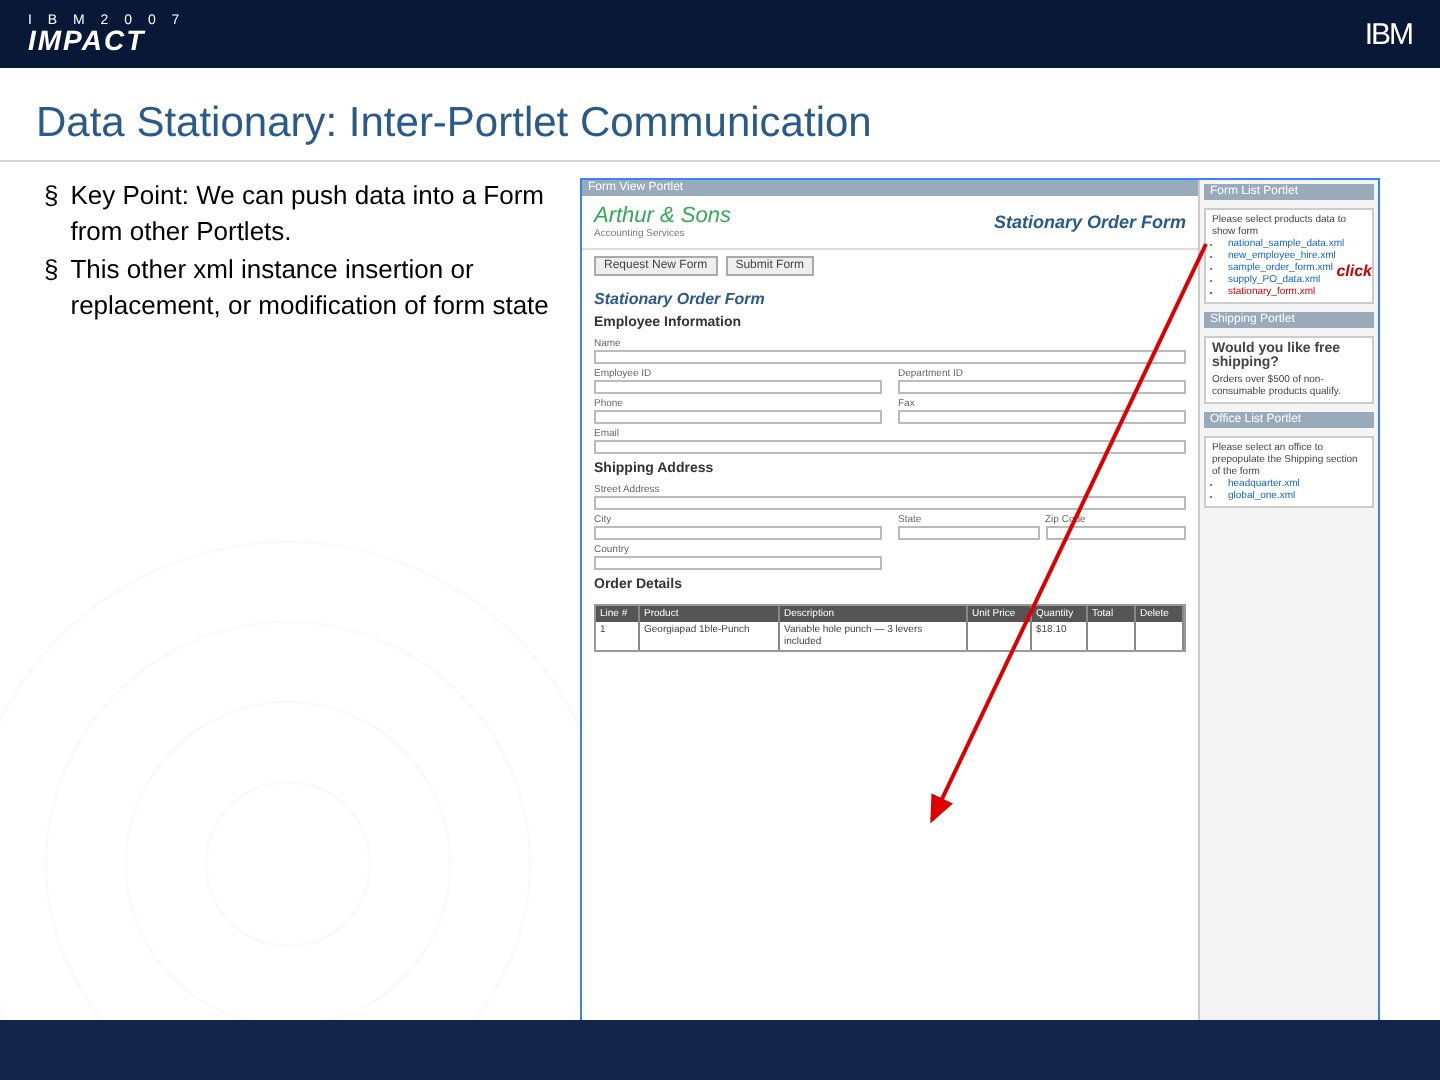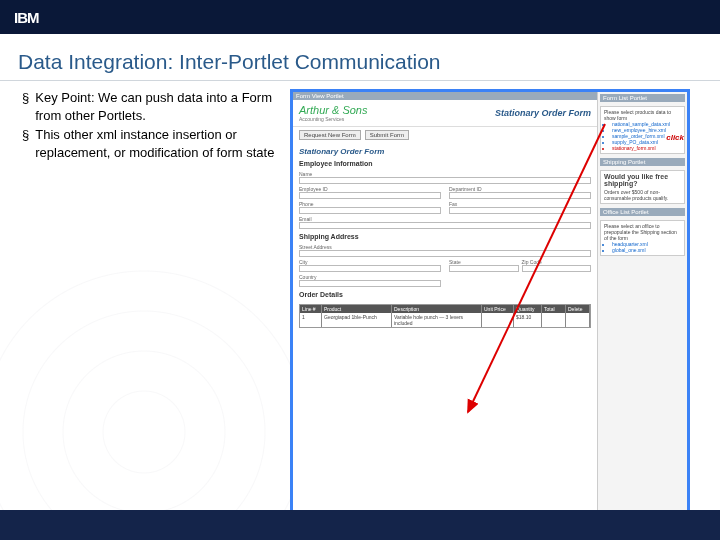--- a/index.html
+++ b/index.html
@@ -5,21 +5,21 @@
 *{margin:0;padding:0;box-sizing:border-box;font-family:Arial,Helvetica,sans-serif}
 body{width:720px;height:540px;background:#fff;position:relative;overflow:hidden}
 .topbar{background:#0a1838;height:34px;display:flex;align-items:center;justify-content:space-between;padding:0 14px}
 .impact-logo{color:#fff;font-size:14px;font-weight:bold;letter-spacing:1px;font-style:italic}
 .impact-logo .y{font-size:7px;font-weight:normal;letter-spacing:3px;display:block;margin-bottom:-2px;font-style:normal}
 .slide-title{color:#2a5a8a;font-size:21px;font-weight:normal;padding:16px 18px 6px;border-bottom:1px solid #d0d6dc}
 .content-row{display:flex;padding:8px 30px 0 22px;gap:8px}
 .bullets{width:260px;font-size:13px;line-height:1.35}
 .bullets li{list-style:none;margin-bottom:2px;display:flex}
 .bullets li::before{content:"§";margin-right:6px;flex-shrink:0}
-.mock{flex:1;position:relative;height:436px;border:3px solid #3b82f6;background:#f9a8d4;font-size:6px;color:#444}
+.mock{flex:1;position:relative;height:436px;border:1px solid #3b82f6;background:#f9a8d4;font-size:6px;color:#444}
 .mock-inner{display:flex;height:100%}
 .main-col{flex:1;background:#fff;display:flex;flex-direction:column}
 .side-col{width:90px;background:#f4f4f4;border-left:1px solid #ccc;display:flex;flex-direction:column;gap:4px;padding:2px}
 .panel-hd{background:#9ab;color:#fff;font-size:6px;padding:1px 3px}
 .form-top{display:flex;justify-content:space-between;align-items:center;padding:4px 6px;border-bottom:1px solid #ddd}
 .arthur{font-family:"Times New Roman",serif;font-size:11px;color:#3a5;font-style:italic}
 .arthur small{display:block;font-size:5px;color:#777;font-style:normal}
 .sof{font-size:9px;font-weight:bold;font-style:italic;color:#2a5a8a}
 .btnrow{padding:3px 6px;display:flex;gap:4px}
 .btnrow span{background:#eee;border:1px solid #aaa;padding:1px 4px;font-size:6px}
@@ -45,24 +45,28 @@
  radial-gradient(circle at 20% 80%,transparent 80px,#889 81px,transparent 82px),
  radial-gradient(circle at 20% 80%,transparent 120px,#889 121px,transparent 122px),
  radial-gradient(circle at 20% 80%,transparent 160px,#889 161px,transparent 162px)}
 </style>
 </head>
 <body>
 
 <div class="topo"></div>
 
 <div class="topbar">
-  <div style="color:#fff;font-weight:bold;letter-spacing:-1px;font-size:15px;font-family:'Arial Black',Arial">IBM</div>
+  <div class="impact-logo">
+    <span class="y">I B M  2 0 0 7</span>
+    <span>IMPACT</span>
+  </div>
+  <div style="color:#fff;font-weight:normal;letter-spacing:-1px;font-size:15px;font-family:'Arial Black',Arial">IBM</div>
 </div>
 
-<h1 class="slide-title">Data Integration: Inter-Portlet Communication</h1>
+<h1 class="slide-title">Data Stationary: Inter-Portlet Communication</h1>
 
 <div class="content-row">
   <ul class="bullets">
     <li>
         <span>Key Point: We can push data into a Form from other Portlets.</span>
       </li>
     <li>
         <span>This other xml instance insertion or replacement, or modification of form state</span>
       </li>
   </ul>

